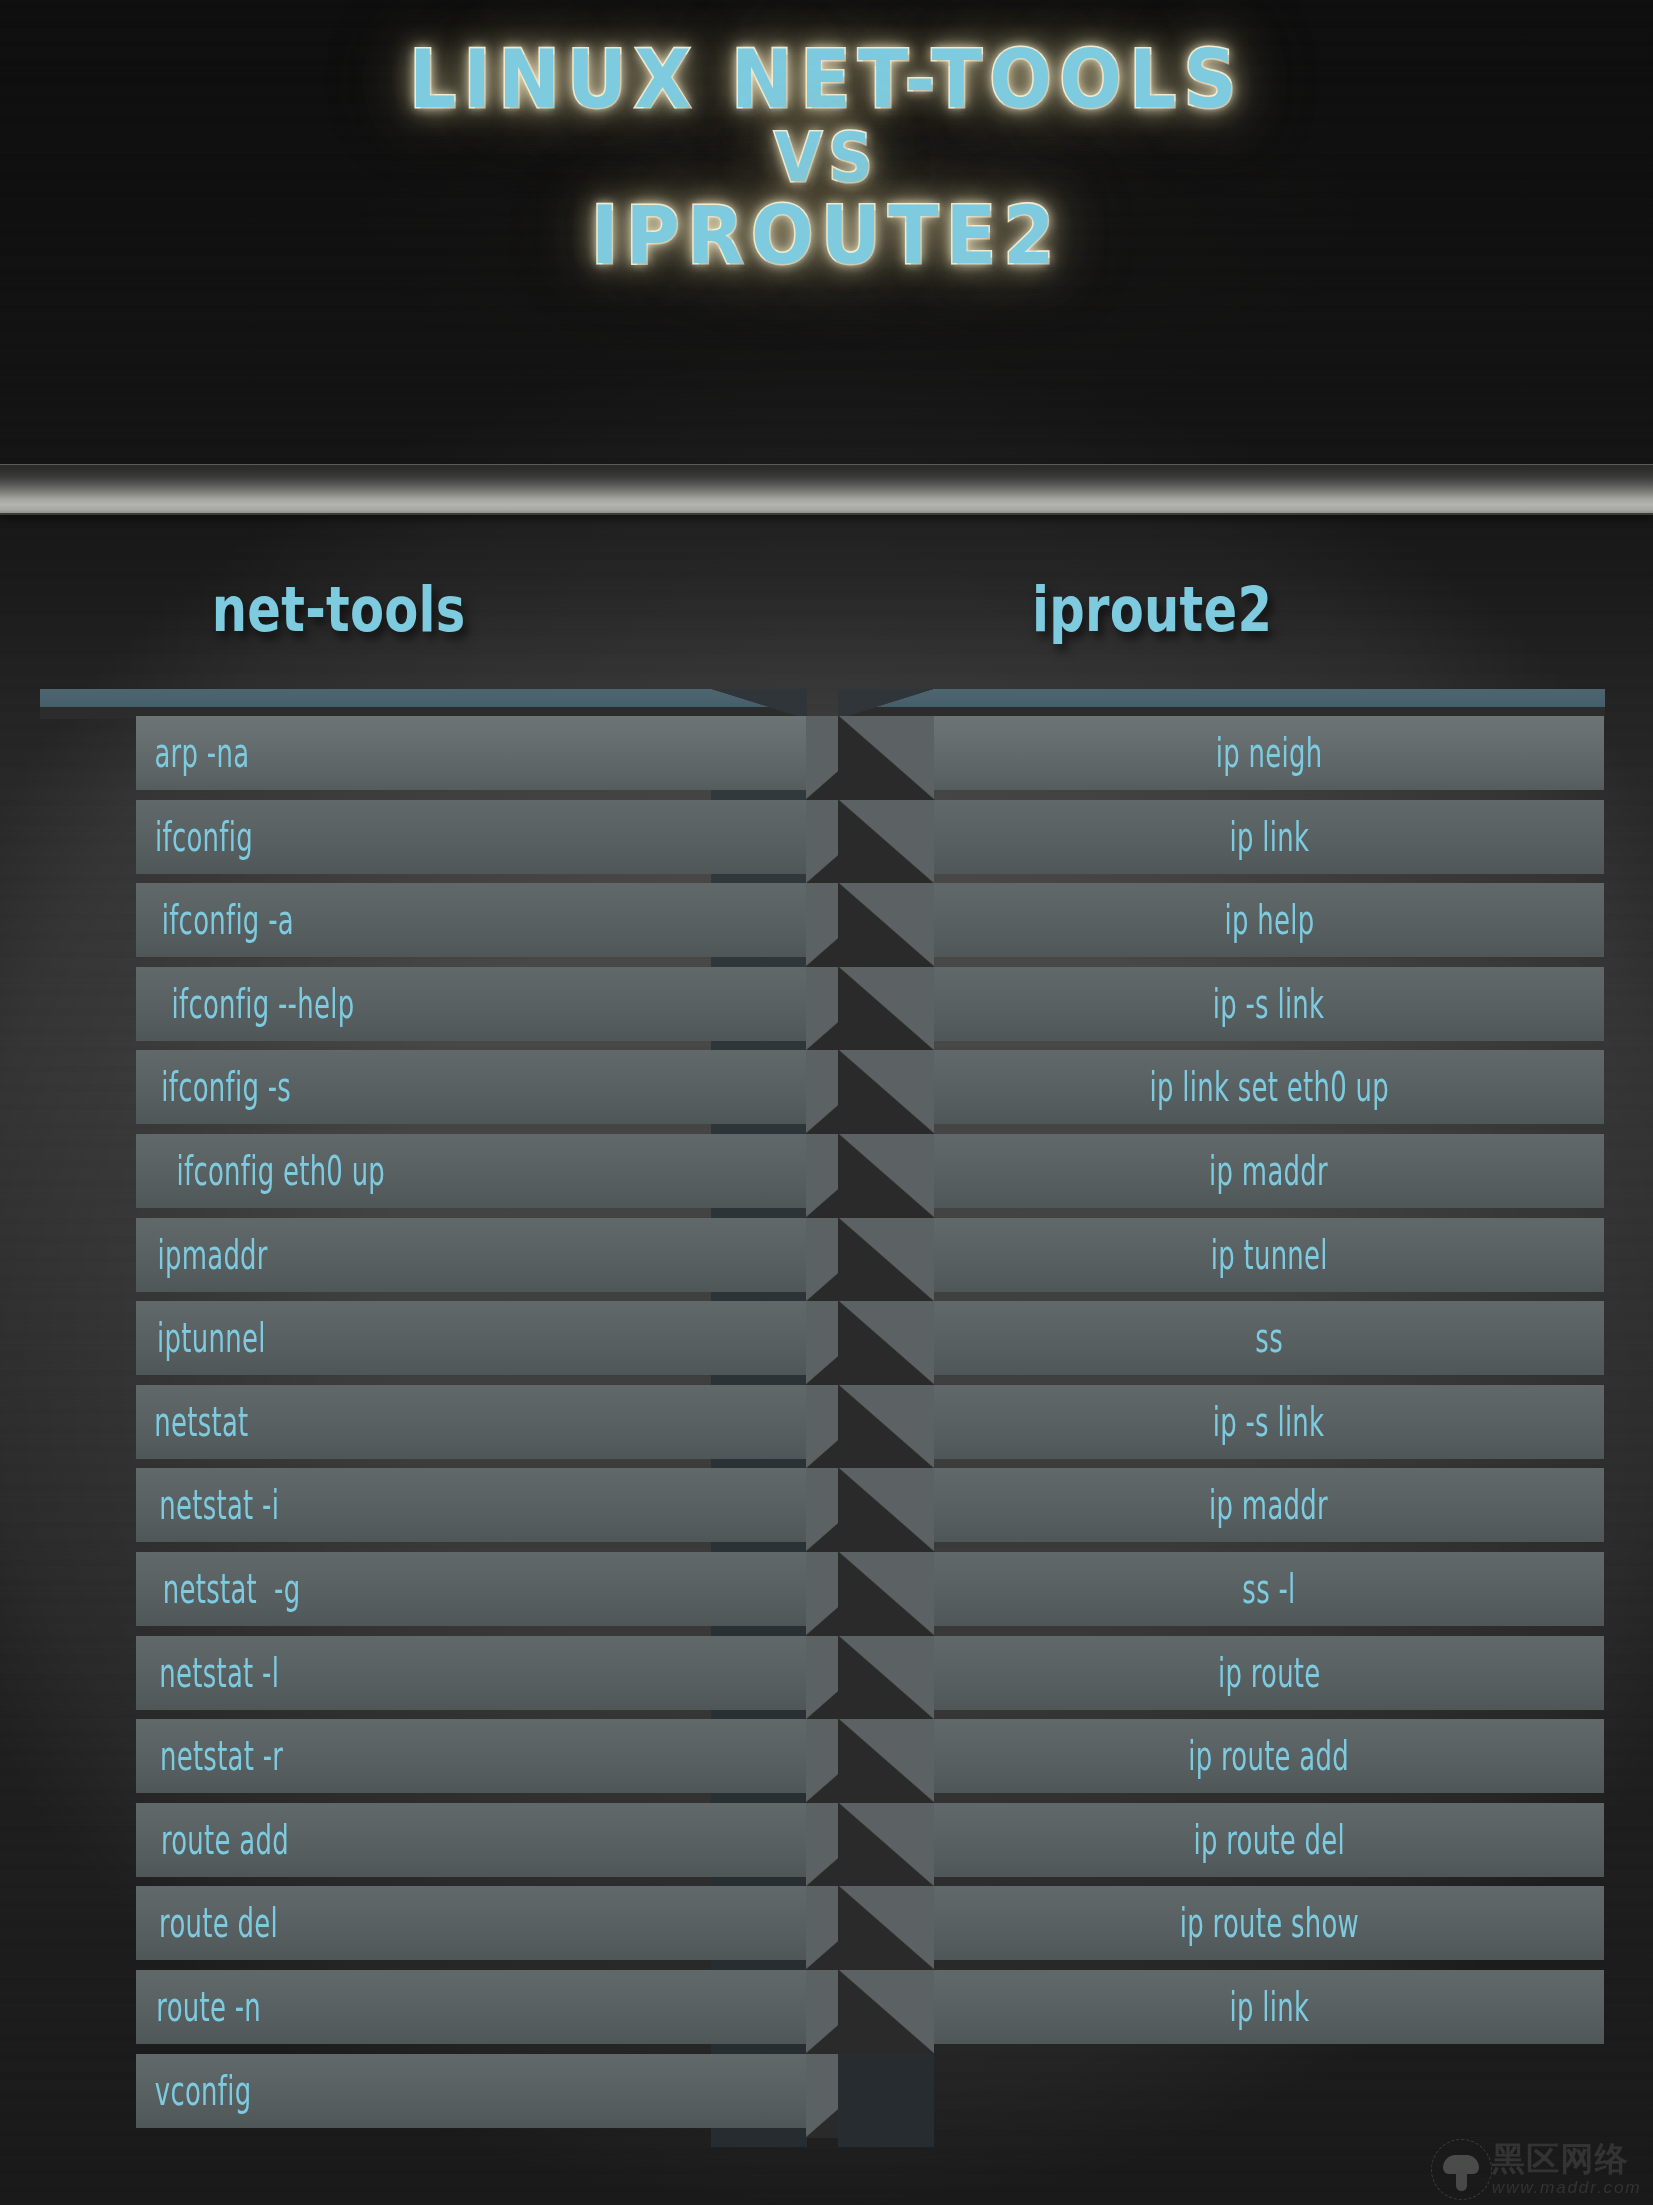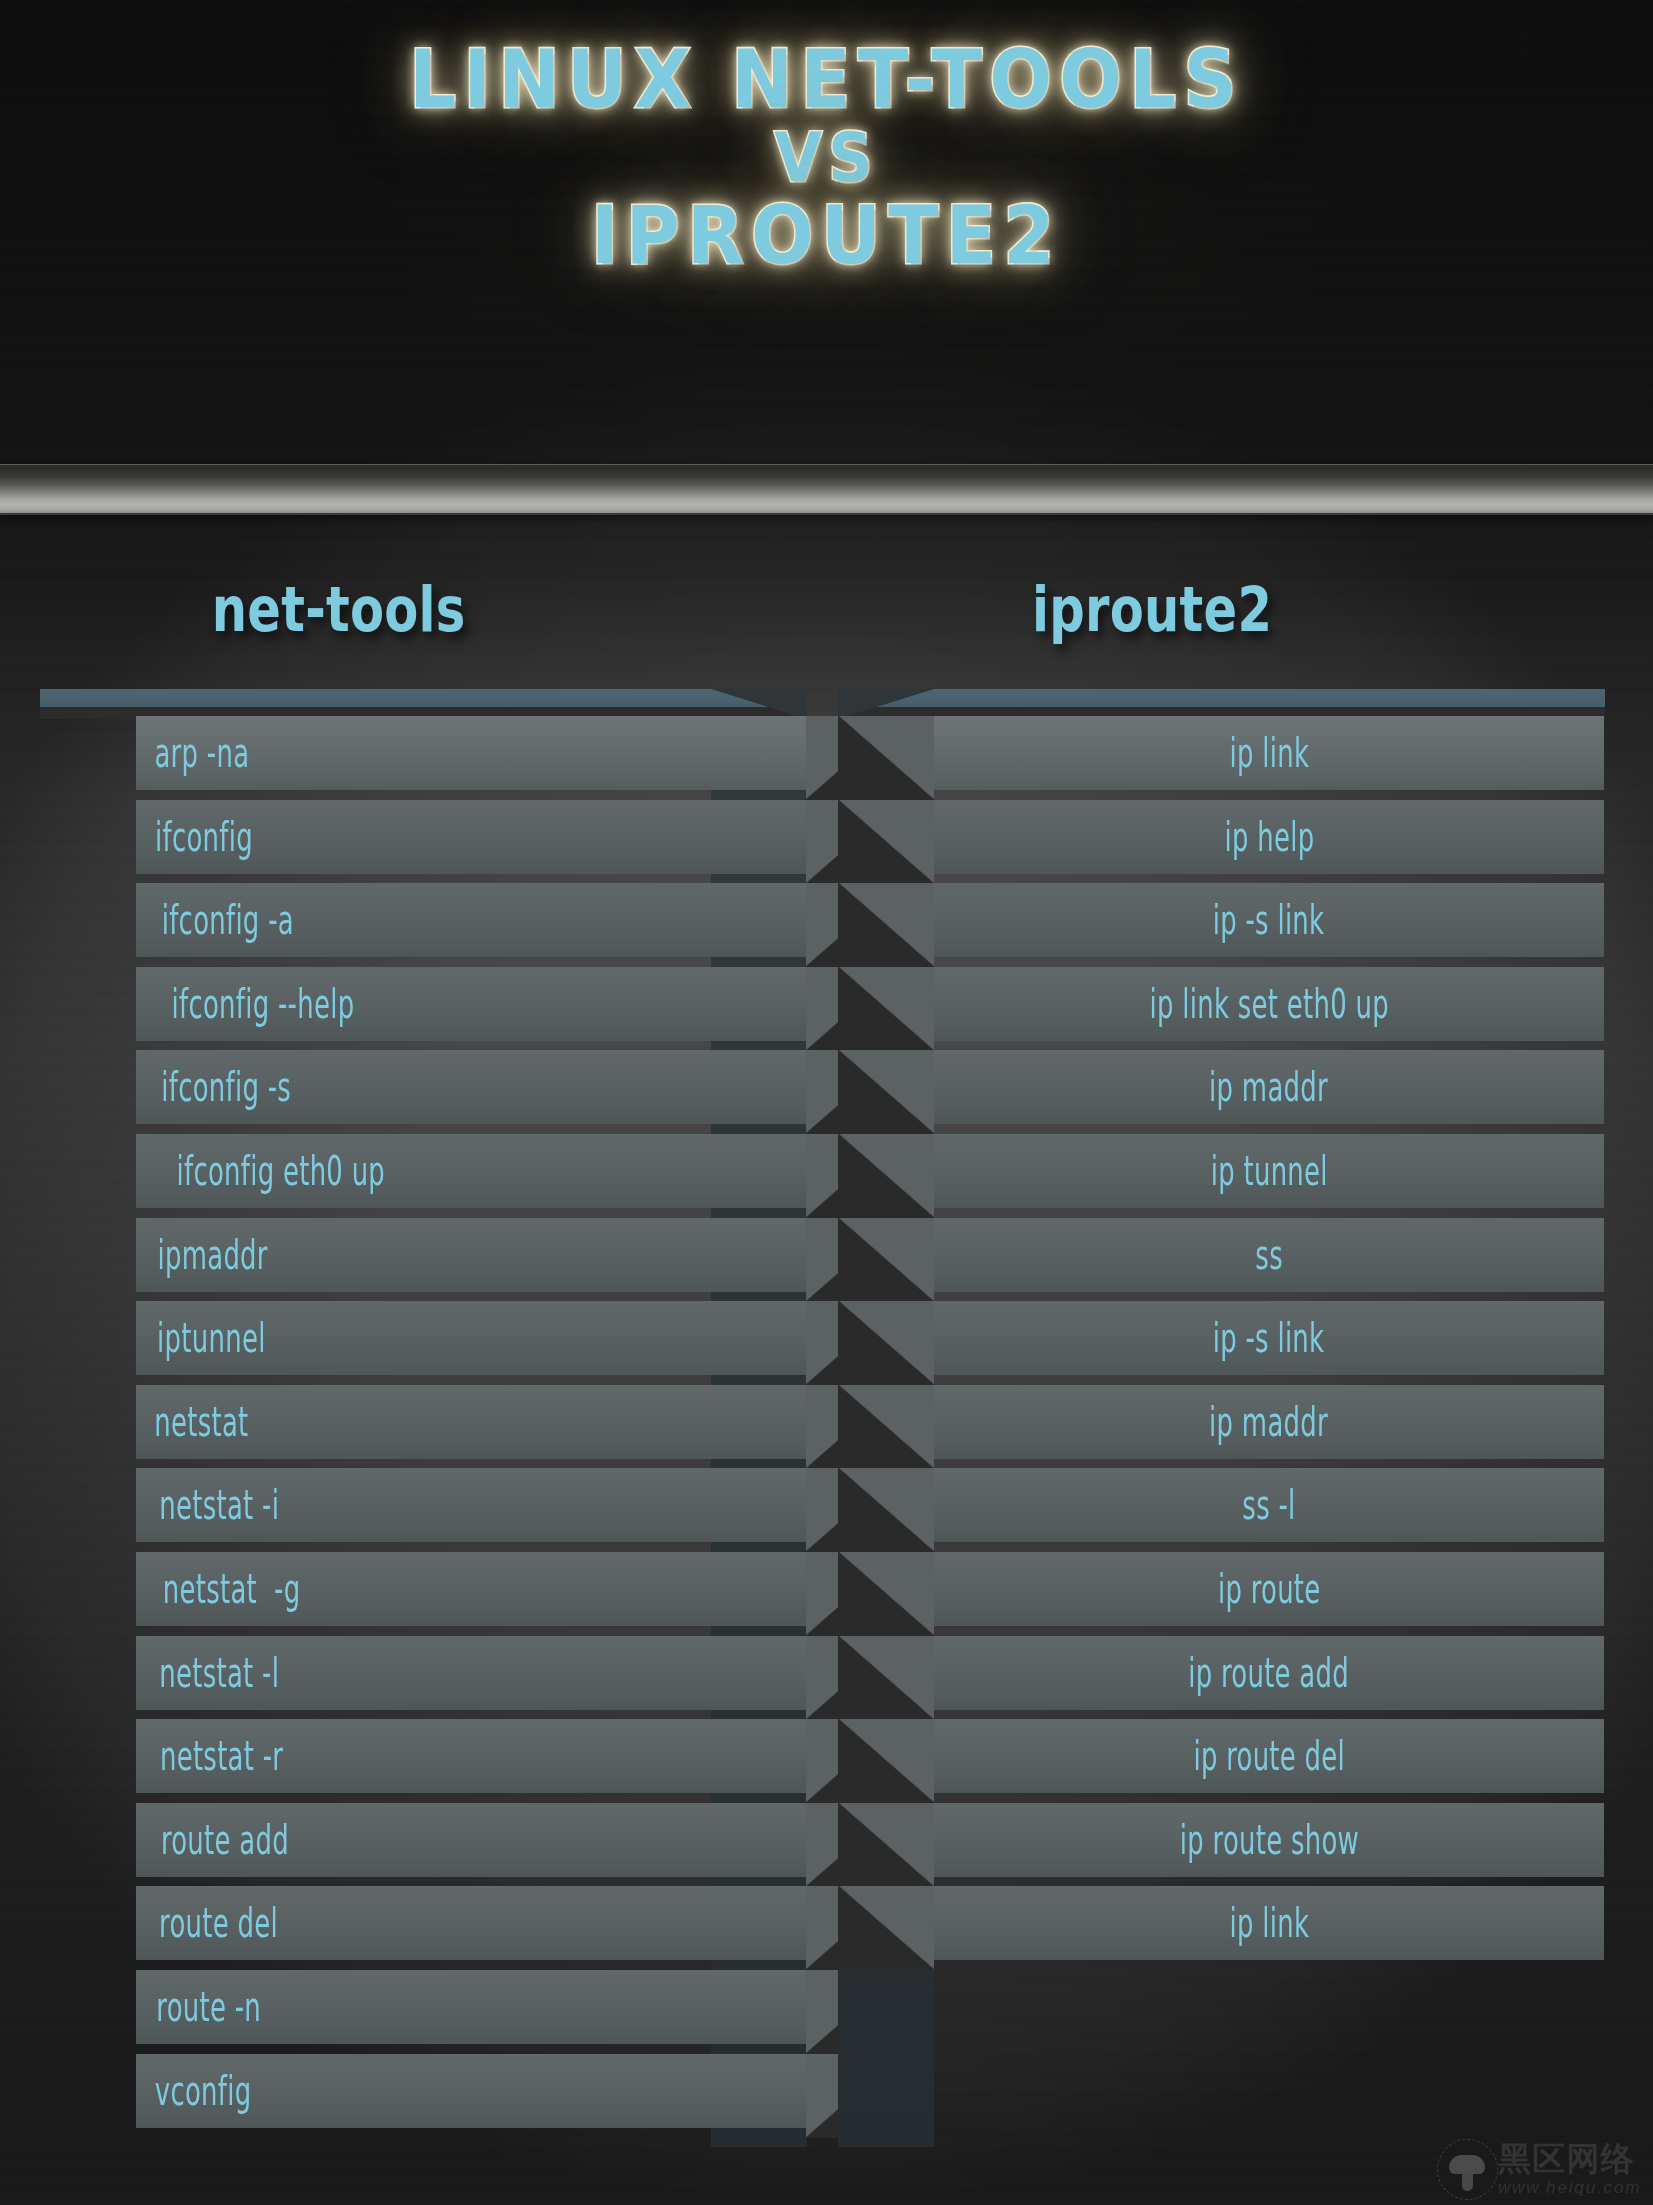--- a/index.html
+++ b/index.html
@@ -363,20 +363,28 @@
       <div class="cap-face"></div>
       <div class="cap-edge"></div>
       <div class="cap-chamfer"></div>
     </div>
     <div class="rows" id="rows-right">
         <div class="row">
           <div class="row-wedge">
             <div class="wedge-fill"></div>
           </div>
           <div class="row-face">
+            <span class="row-label">ip neigh</span>
+          </div>
+        </div>
+        <div class="row">
+          <div class="row-wedge">
+            <div class="wedge-fill"></div>
+          </div>
+          <div class="row-face">
             <span class="row-label">ip link</span>
           </div>
         </div>
         <div class="row">
           <div class="row-wedge">
             <div class="wedge-fill"></div>
           </div>
           <div class="row-face">
             <span class="row-label">ip help</span>
           </div>
@@ -487,16 +495,16 @@
         </div>
       </div>
   </div>
 
 </div>
 
 <div id="watermark">
   <div id="wm-logo"></div>
   <div id="wm-text">
     <div id="wm-cn">黑区网络</div>
-    <div id="wm-url">www.heiqu.com</div>
+    <div id="wm-url">www.maddr.com</div>
   </div>
 </div>
 
 
 </body></html>

